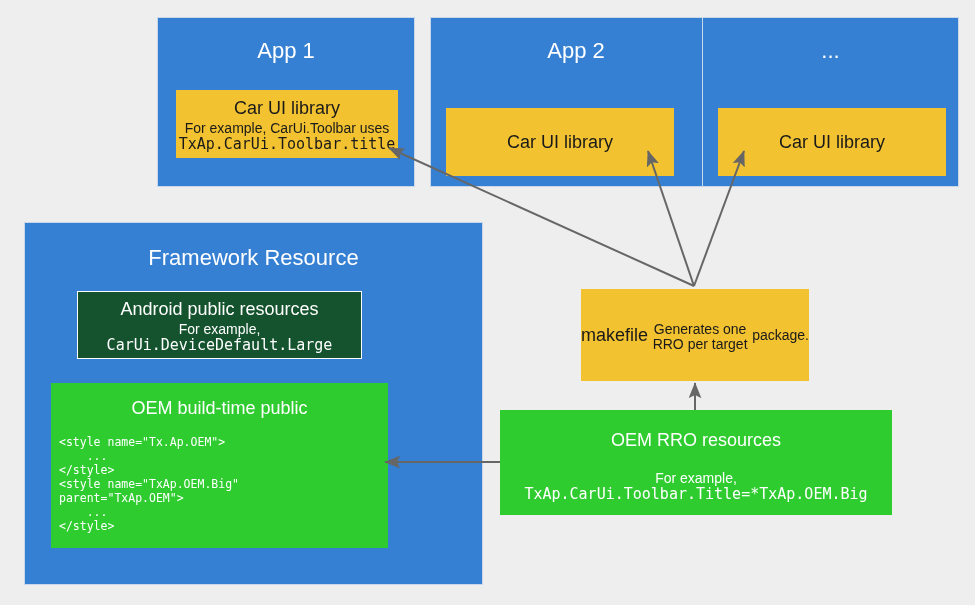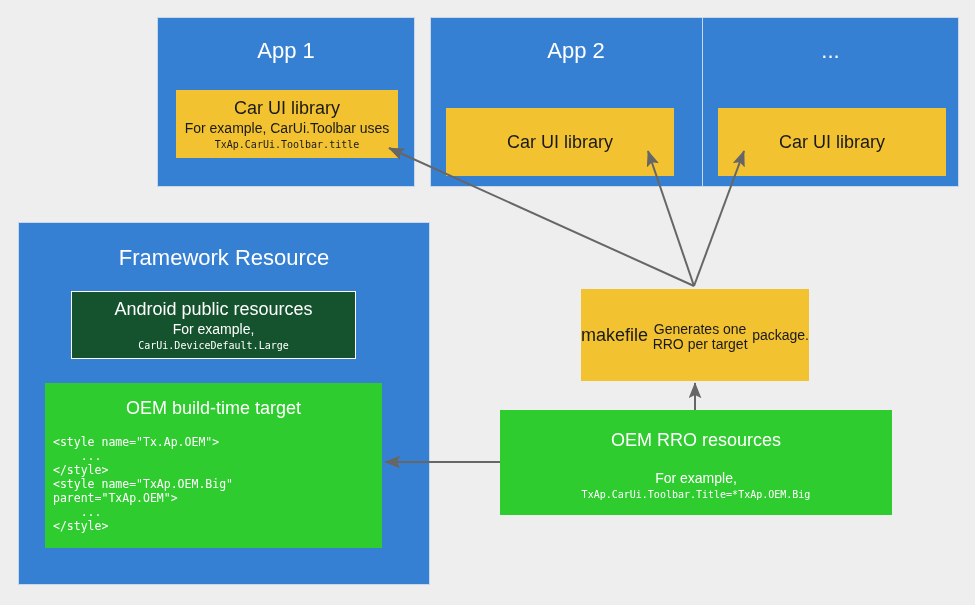--- a/index.html
+++ b/index.html
@@ -52,21 +52,21 @@
   .box-title.light { color: #ffffff; }
   .box-sub {
     text-align: center;
     font-size: 14px;
     line-height: 15px;
   }
   .box-sub.dark { color: #1a1a1a; }
   .box-sub.light { color: #ffffff; }
   .mono {
     font-family: "DejaVu Sans Mono", "Liberation Mono", monospace;
-    font-size: 10px;
+    font-size: 15px;
     line-height: 15px;
     text-align: center;
     white-space: pre;
   }
   .mono.dark { color: #1a1a1a; }
   .mono.light { color: #ffffff; }
   .code-block {
     font-family: "DejaVu Sans Mono", "Liberation Mono", monospace;
     font-size: 11.5px;
     line-height: 14px;
@@ -104,31 +104,31 @@
     </div>
   </div>
 
   <div class="box blue-container" style="left:702px; top:17px; width:257px; height:170px;">
     <div class="container-title" style="top:22px;">...</div>
     <div class="box yellow-box" style="left:15px; top:90px; width:228px; height:68px; display:flex; align-items:center; justify-content:center;">
       <div class="box-title dark">Car UI library</div>
     </div>
   </div>
 
-  <div class="box blue-container" style="left:18px; top:222px; width:412px; height:363px;">
+  <div class="box blue-container" style="left:24px; top:222px; width:459px; height:363px;">
     <div class="container-title" style="top:24px;">Framework Resource</div>
 
     <div class="box outline-box" style="left:52px; top:68px; width:285px; height:68px; display:flex; flex-direction:column; align-items:center; justify-content:center;">
       <div class="box-title light">Android public resources</div>
       <div class="box-sub light" style="margin-top:2px;">For example,</div>
       <div class="mono light" style="margin-top:1px;">CarUi.DeviceDefault.Large</div>
     </div>
 
     <div class="box green-box" style="left:26px; top:160px; width:337px; height:165px;">
-      <div class="box-title light" style="position:absolute; left:0; right:0; top:14px;">OEM build-time target</div>
+      <div class="box-title light" style="position:absolute; left:0; right:0; top:14px;">OEM build-time public</div>
       <div class="code-block" style="position:absolute; left:8px; top:52px;">&lt;style name="Tx.Ap.OEM"&gt;
     ...
 &lt;/style&gt;
 &lt;style name="TxAp.OEM.Big"
 parent="TxAp.OEM"&gt;
     ...
 &lt;/style&gt;</div>
     </div>
   </div>
 

